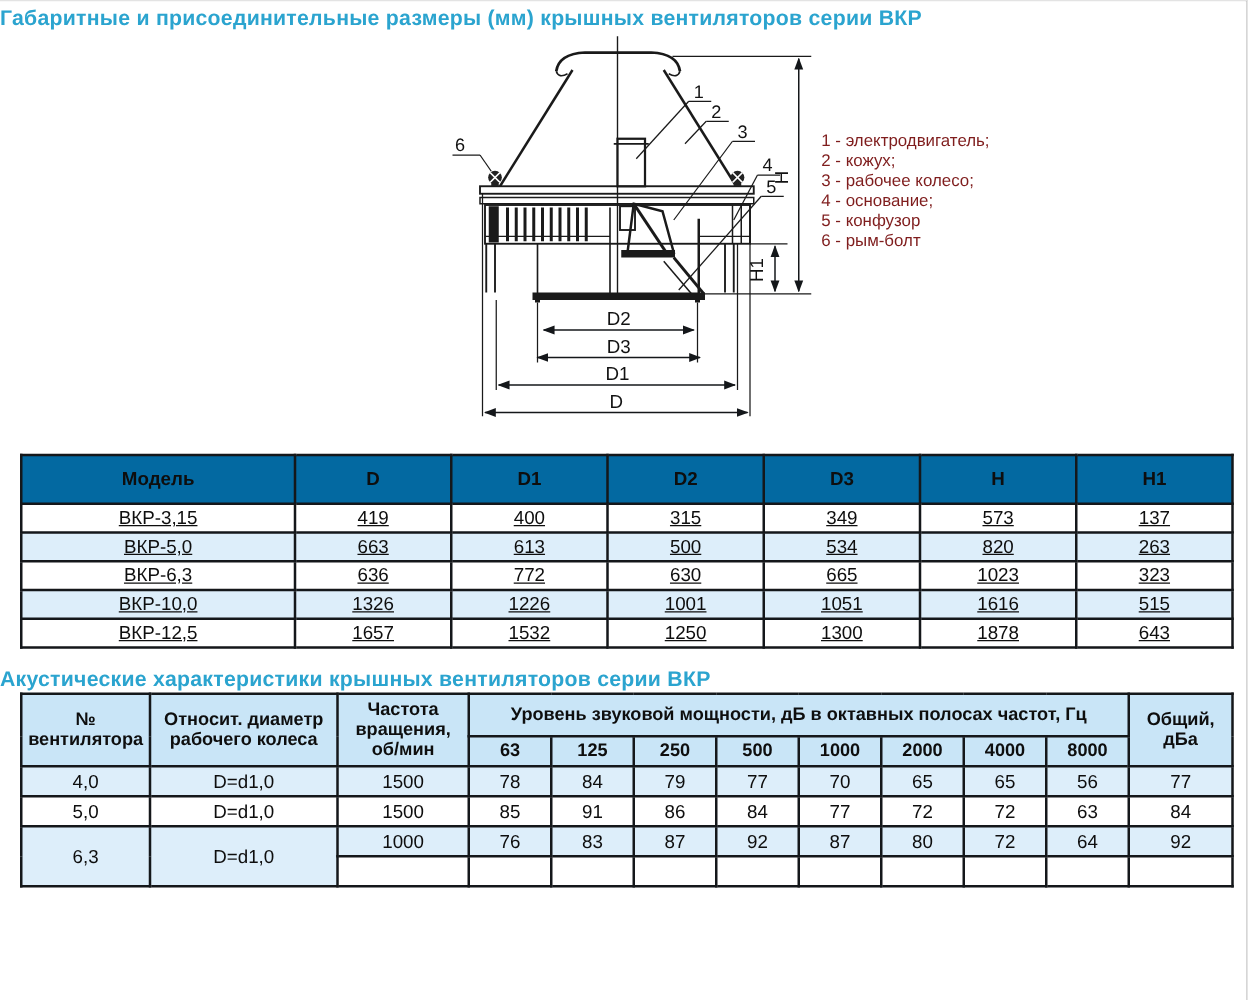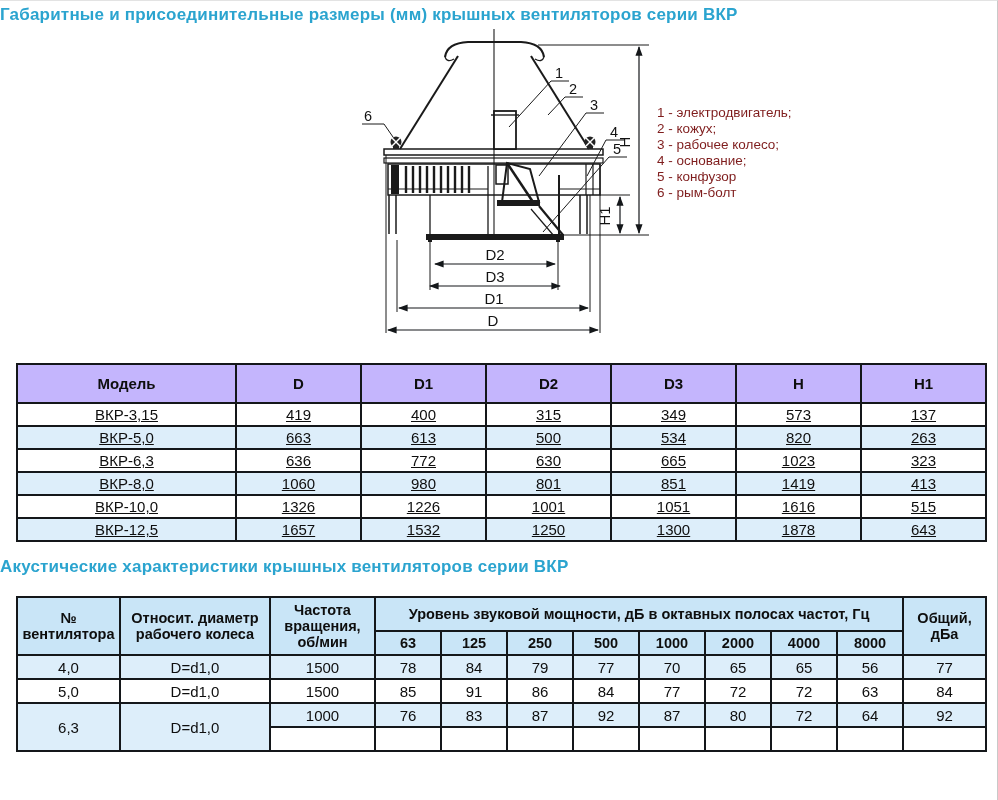--- a/index.html
+++ b/index.html
@@ -16,24 +16,24 @@
   .title-acoustic{margin:14px 0 0 0;}
   .diagram-wrap{position:relative;height:331px;}
   .fan-svg{position:absolute;left:330px;top:0;}
   .legend{
     position:absolute;left:657px;top:80px;font-size:13.5px;line-height:15.9px;color:#7f1d1d;
   }
   table{border-collapse:collapse;table-layout:fixed;margin-left:16px;width:969px;}
   td{border:2px solid #14171a;text-align:center;vertical-align:middle;
      padding:0 2px;color:#0e0e0e;box-sizing:border-box;}
   .t1{margin-top:7px;}
-  .t1 thead td{height:39px;font-weight:bold;font-size:15px;background:#c4b5fd;}
+  .t1 thead td{height:39px;font-weight:bold;font-size:15px;background:#0369a1;}
   .t1 tbody td{height:23px;font-size:15px;background:#ffffff;text-decoration:underline;}
   .t1 tbody tr:nth-child(even) td{background:#ddeefa;}
-  .t2{margin-top:19px;border-radius:15px;}
+  .t2{border-radius:15px;}
   .t2 thead td{background:#c9e5f7;font-weight:bold;font-size:14.5px;line-height:16px;}
   .t2 thead tr.h1 td{height:34px;}
   .t2 thead tr.h2 td{height:24px;}
   .t2 tbody td{height:24px;font-size:15px;background:#ffffff;}
   .t2 tbody tr:nth-child(odd) td{background:#ddeefa;}
   .t2 tbody tr.phantom td{background:#ffffff;height:24px;}
   svg text{font-family:"Liberation Sans",sans-serif;fill:#121212;}
 </style>
 </head>
 <body>
@@ -215,29 +215,20 @@
     <tr>
       <td>ВКР-6,3</td>
       <td>636</td>
       <td>772</td>
       <td>630</td>
       <td>665</td>
       <td>1023</td>
       <td>323</td>
     </tr>
     <tr>
-      <td>ВКР-8,0</td>
-      <td>1060</td>
-      <td>980</td>
-      <td>801</td>
-      <td>851</td>
-      <td>1419</td>
-      <td>413</td>
-    </tr>
-    <tr>
       <td>ВКР-10,0</td>
       <td>1326</td>
       <td>1226</td>
       <td>1001</td>
       <td>1051</td>
       <td>1616</td>
       <td>515</td>
     </tr>
     <tr>
       <td>ВКР-12,5</td>

